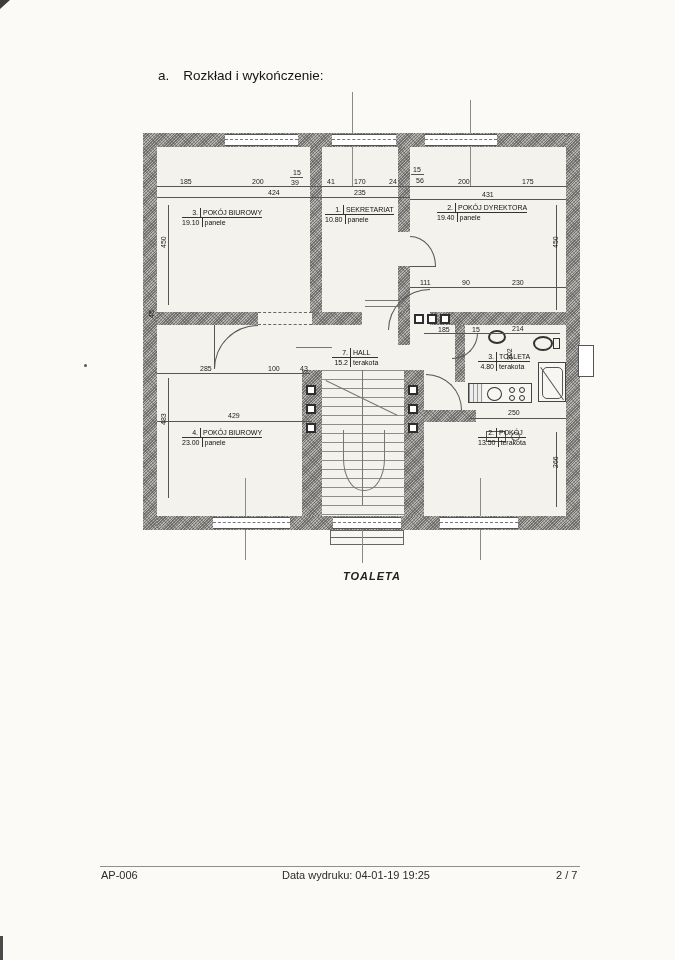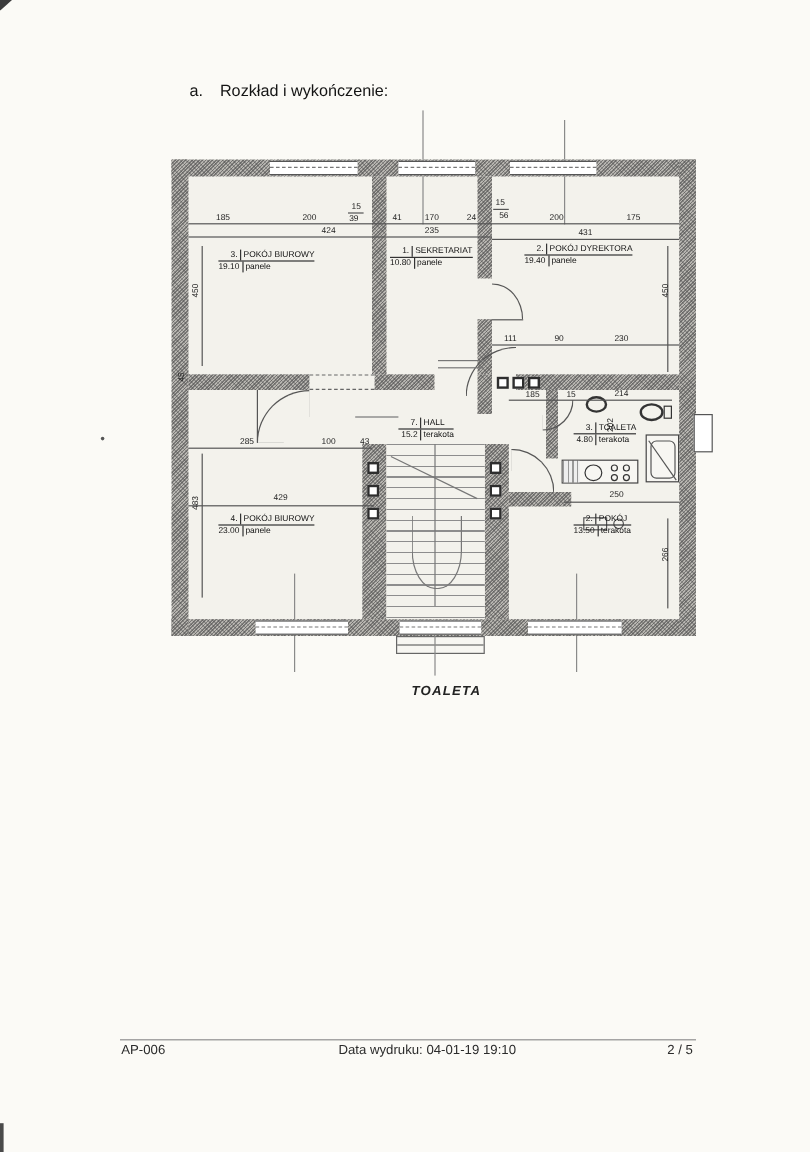--- a/index.html
+++ b/index.html
@@ -259,16 +259,16 @@
     <div class="rl-row">
         <span class="rl-num">13.50</span>
         <span class="rl-name">terakota</span>
       </div>
   </div>
 
   <div class="parter">TOALETA</div>
 
   <div class="footer-line"></div>
   <span class="ftxt" style="left:101px;">AP-006</span>
-  <span class="ftxt" style="left:282px;">Data wydruku: 04-01-19 19:10</span>
-  <span class="ftxt" style="left:556px;">2 / 5</span>
+  <span class="ftxt" style="left:282px;">Data wydruku: 04-01-19 19:25</span>
+  <span class="ftxt" style="left:556px;">2 / 7</span>
 
 </div>
 
 </body></html>

